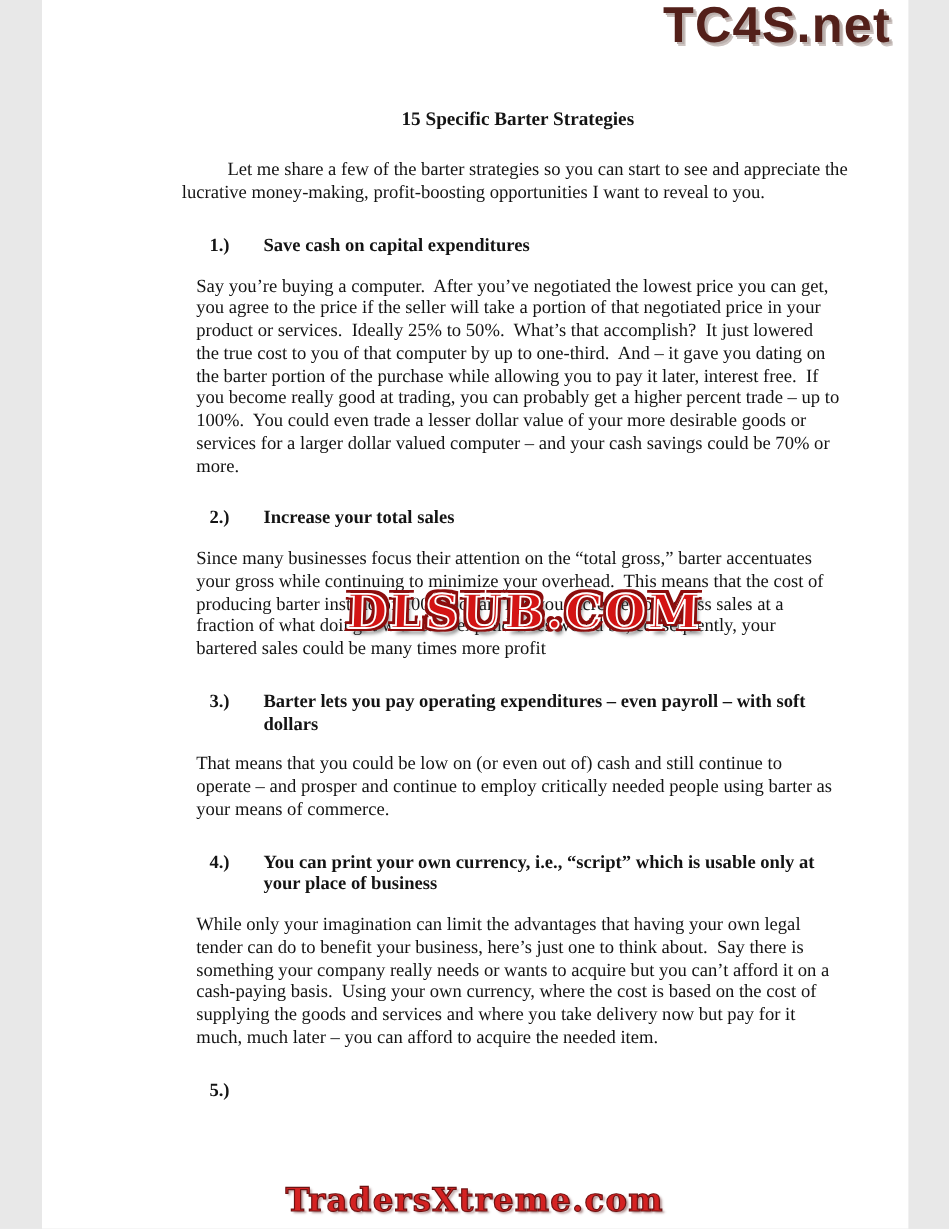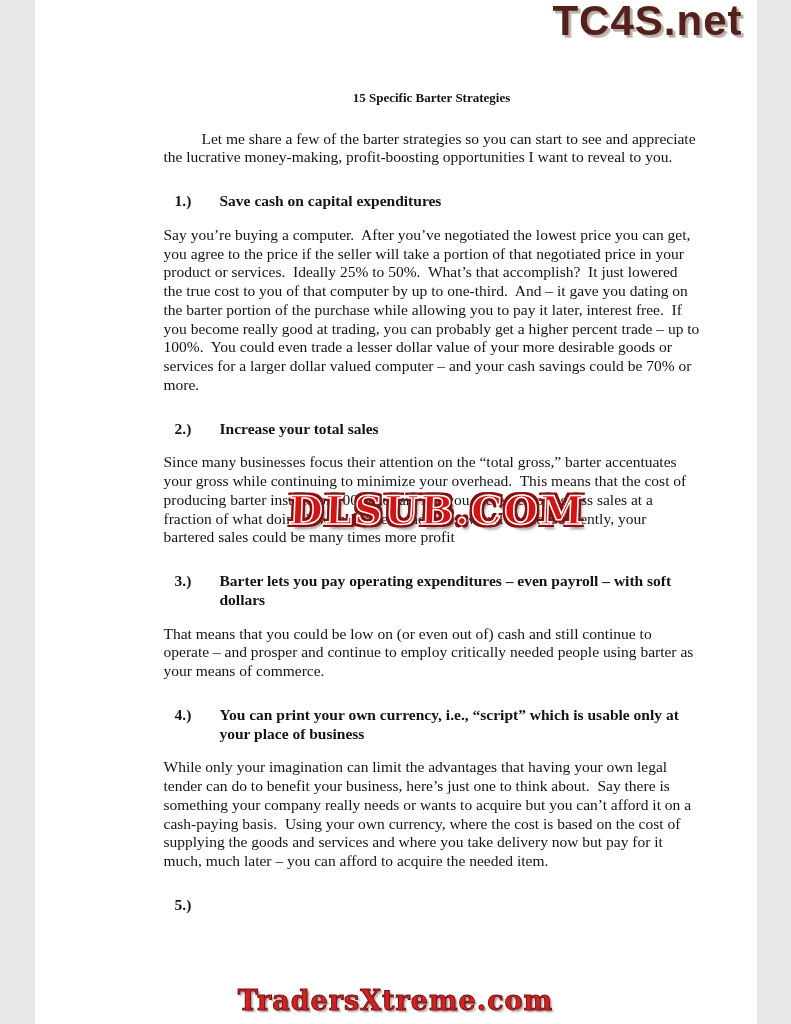--- a/index.html
+++ b/index.html
@@ -33,25 +33,25 @@
     position: absolute;
     left: 117px;
     top: 90px;
     width: 560px;
     font-size: 15.5px;
     line-height: 1.21;
   }
   .doc-title {
     margin: 0 0 24px 0;
     text-align: center;
-    font-size: 13px;
+    font-size: 16px;
     font-weight: bold;
   }
   .intro {
-    margin: 12px;
+    margin: 0;
     text-indent: 38px;
     white-space: pre-wrap;
   }
   .strategy-head {
     display: flex;
     font-weight: bold;
     margin: 25px 0 15px 0;
     padding-left: 23px;
   }
   .strategy-num { width: 45px; flex-shrink: 0; }

